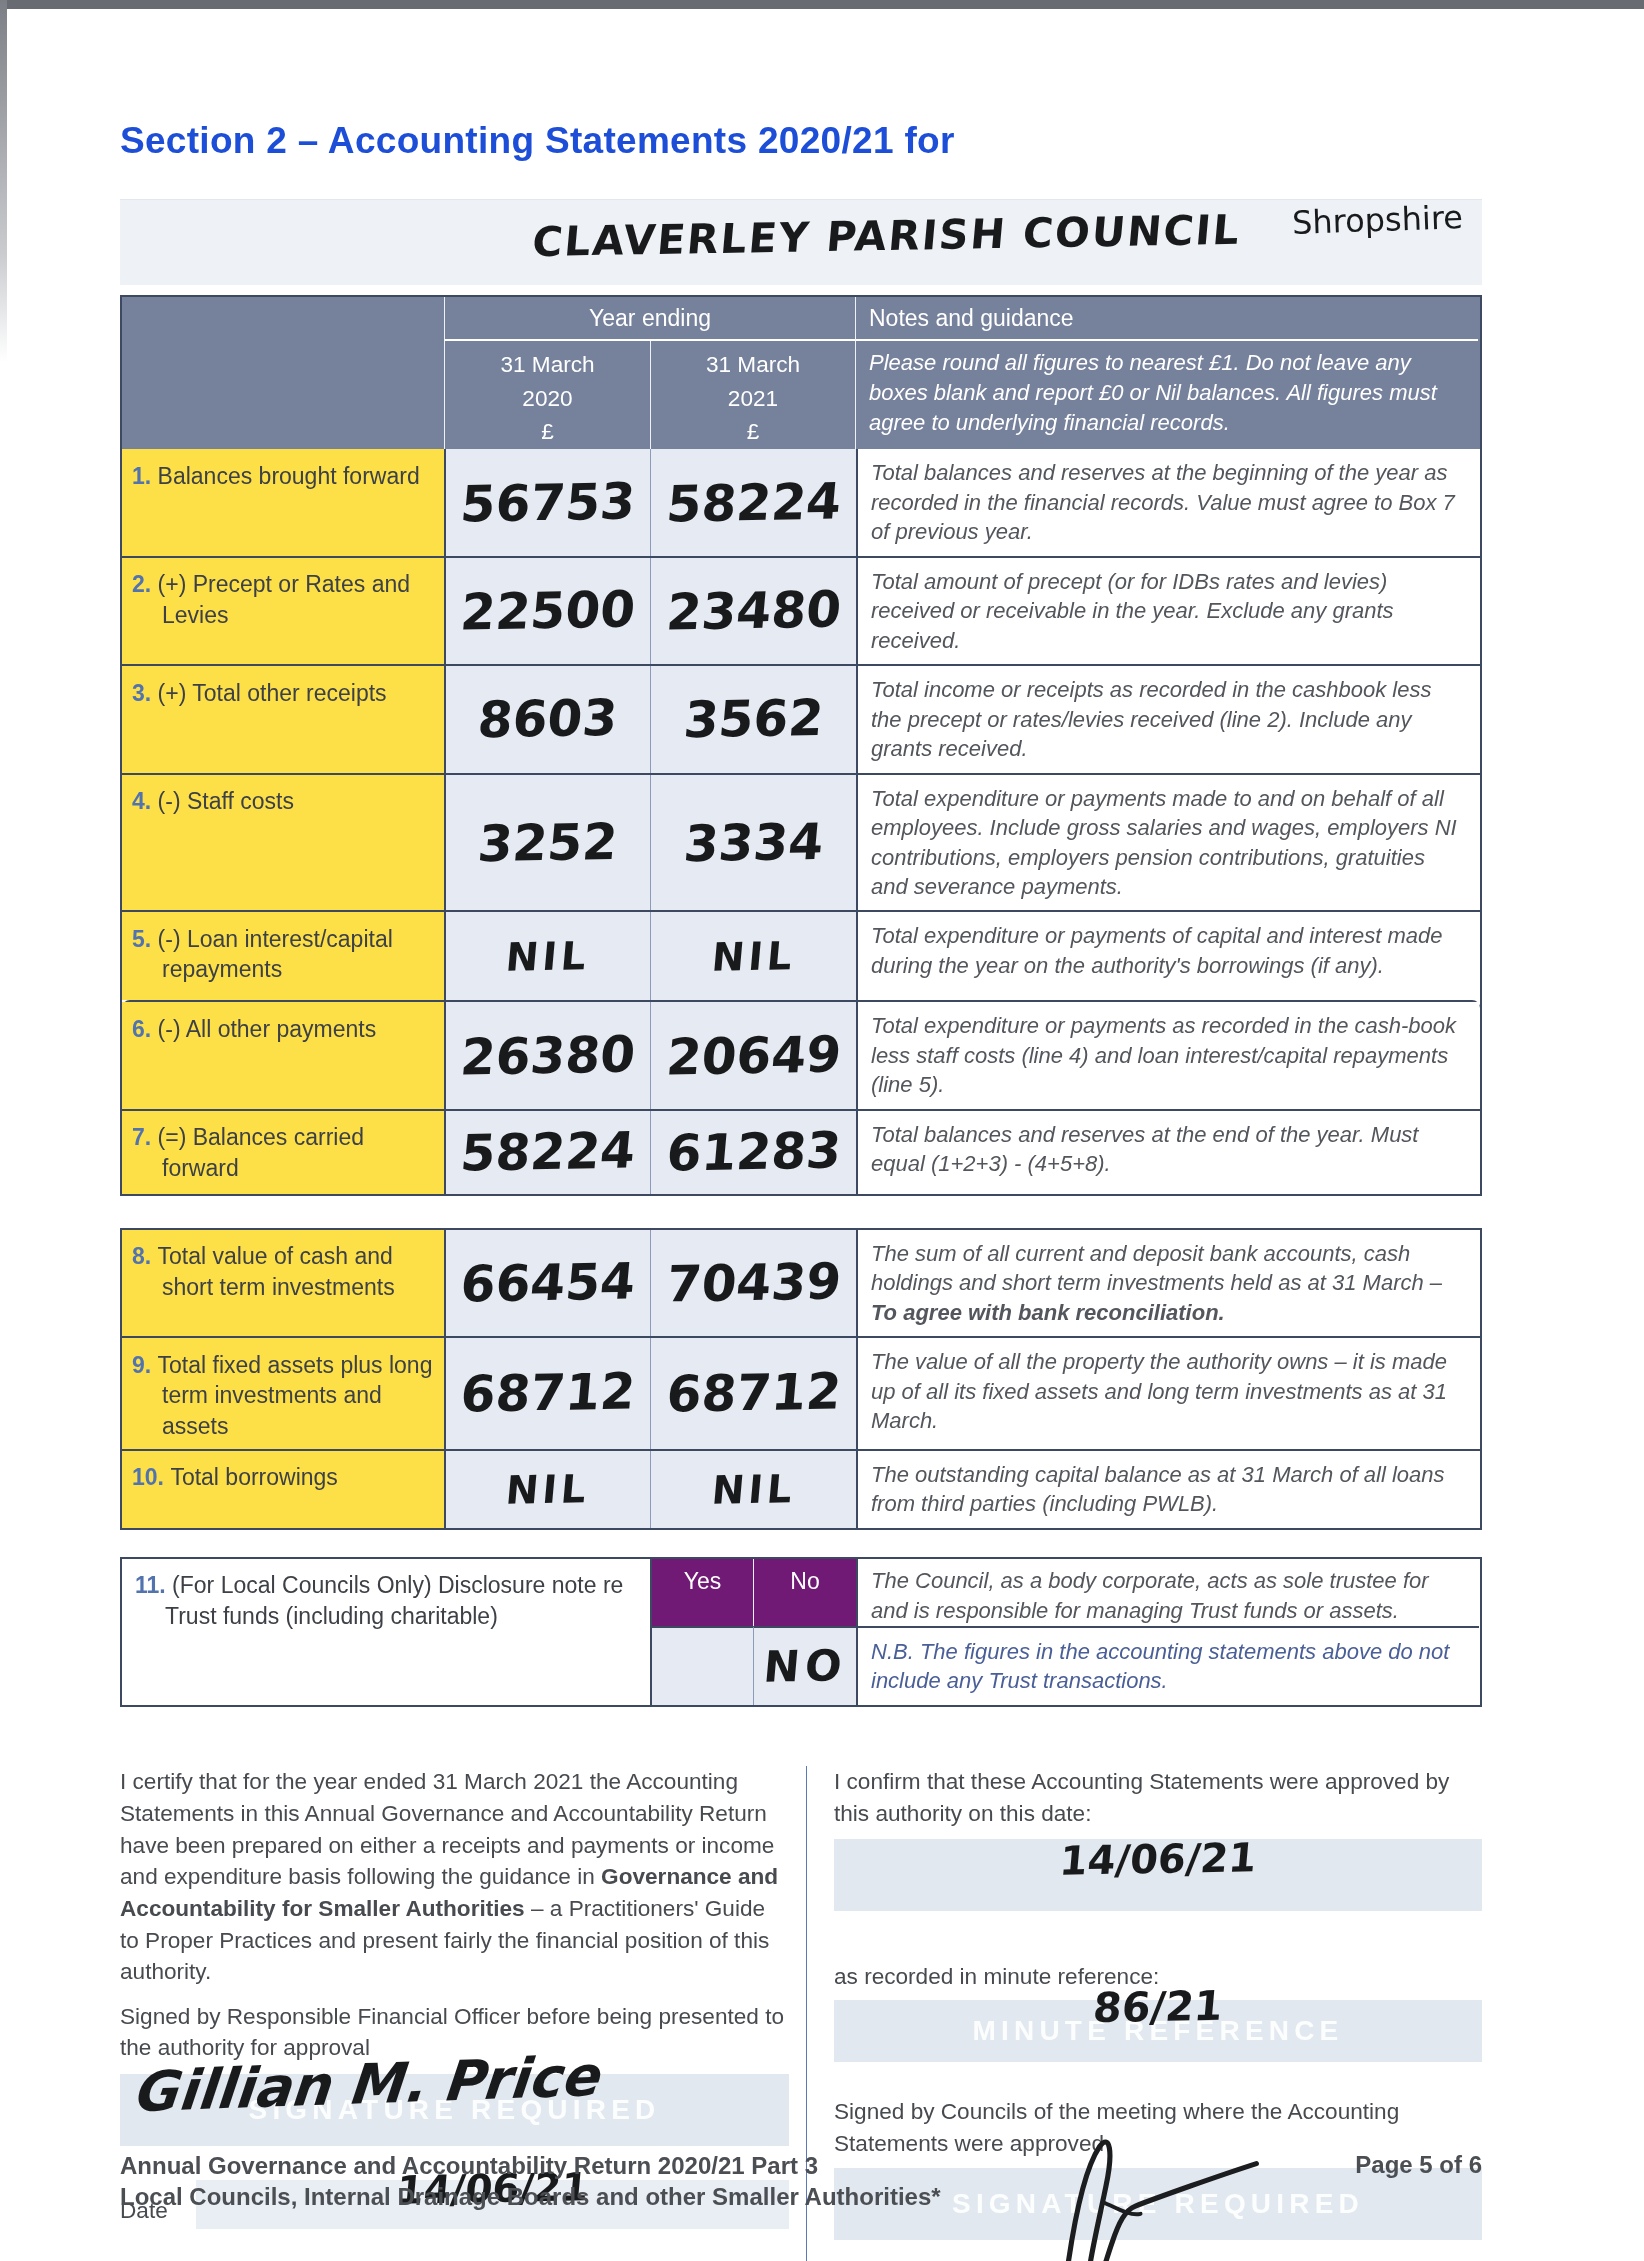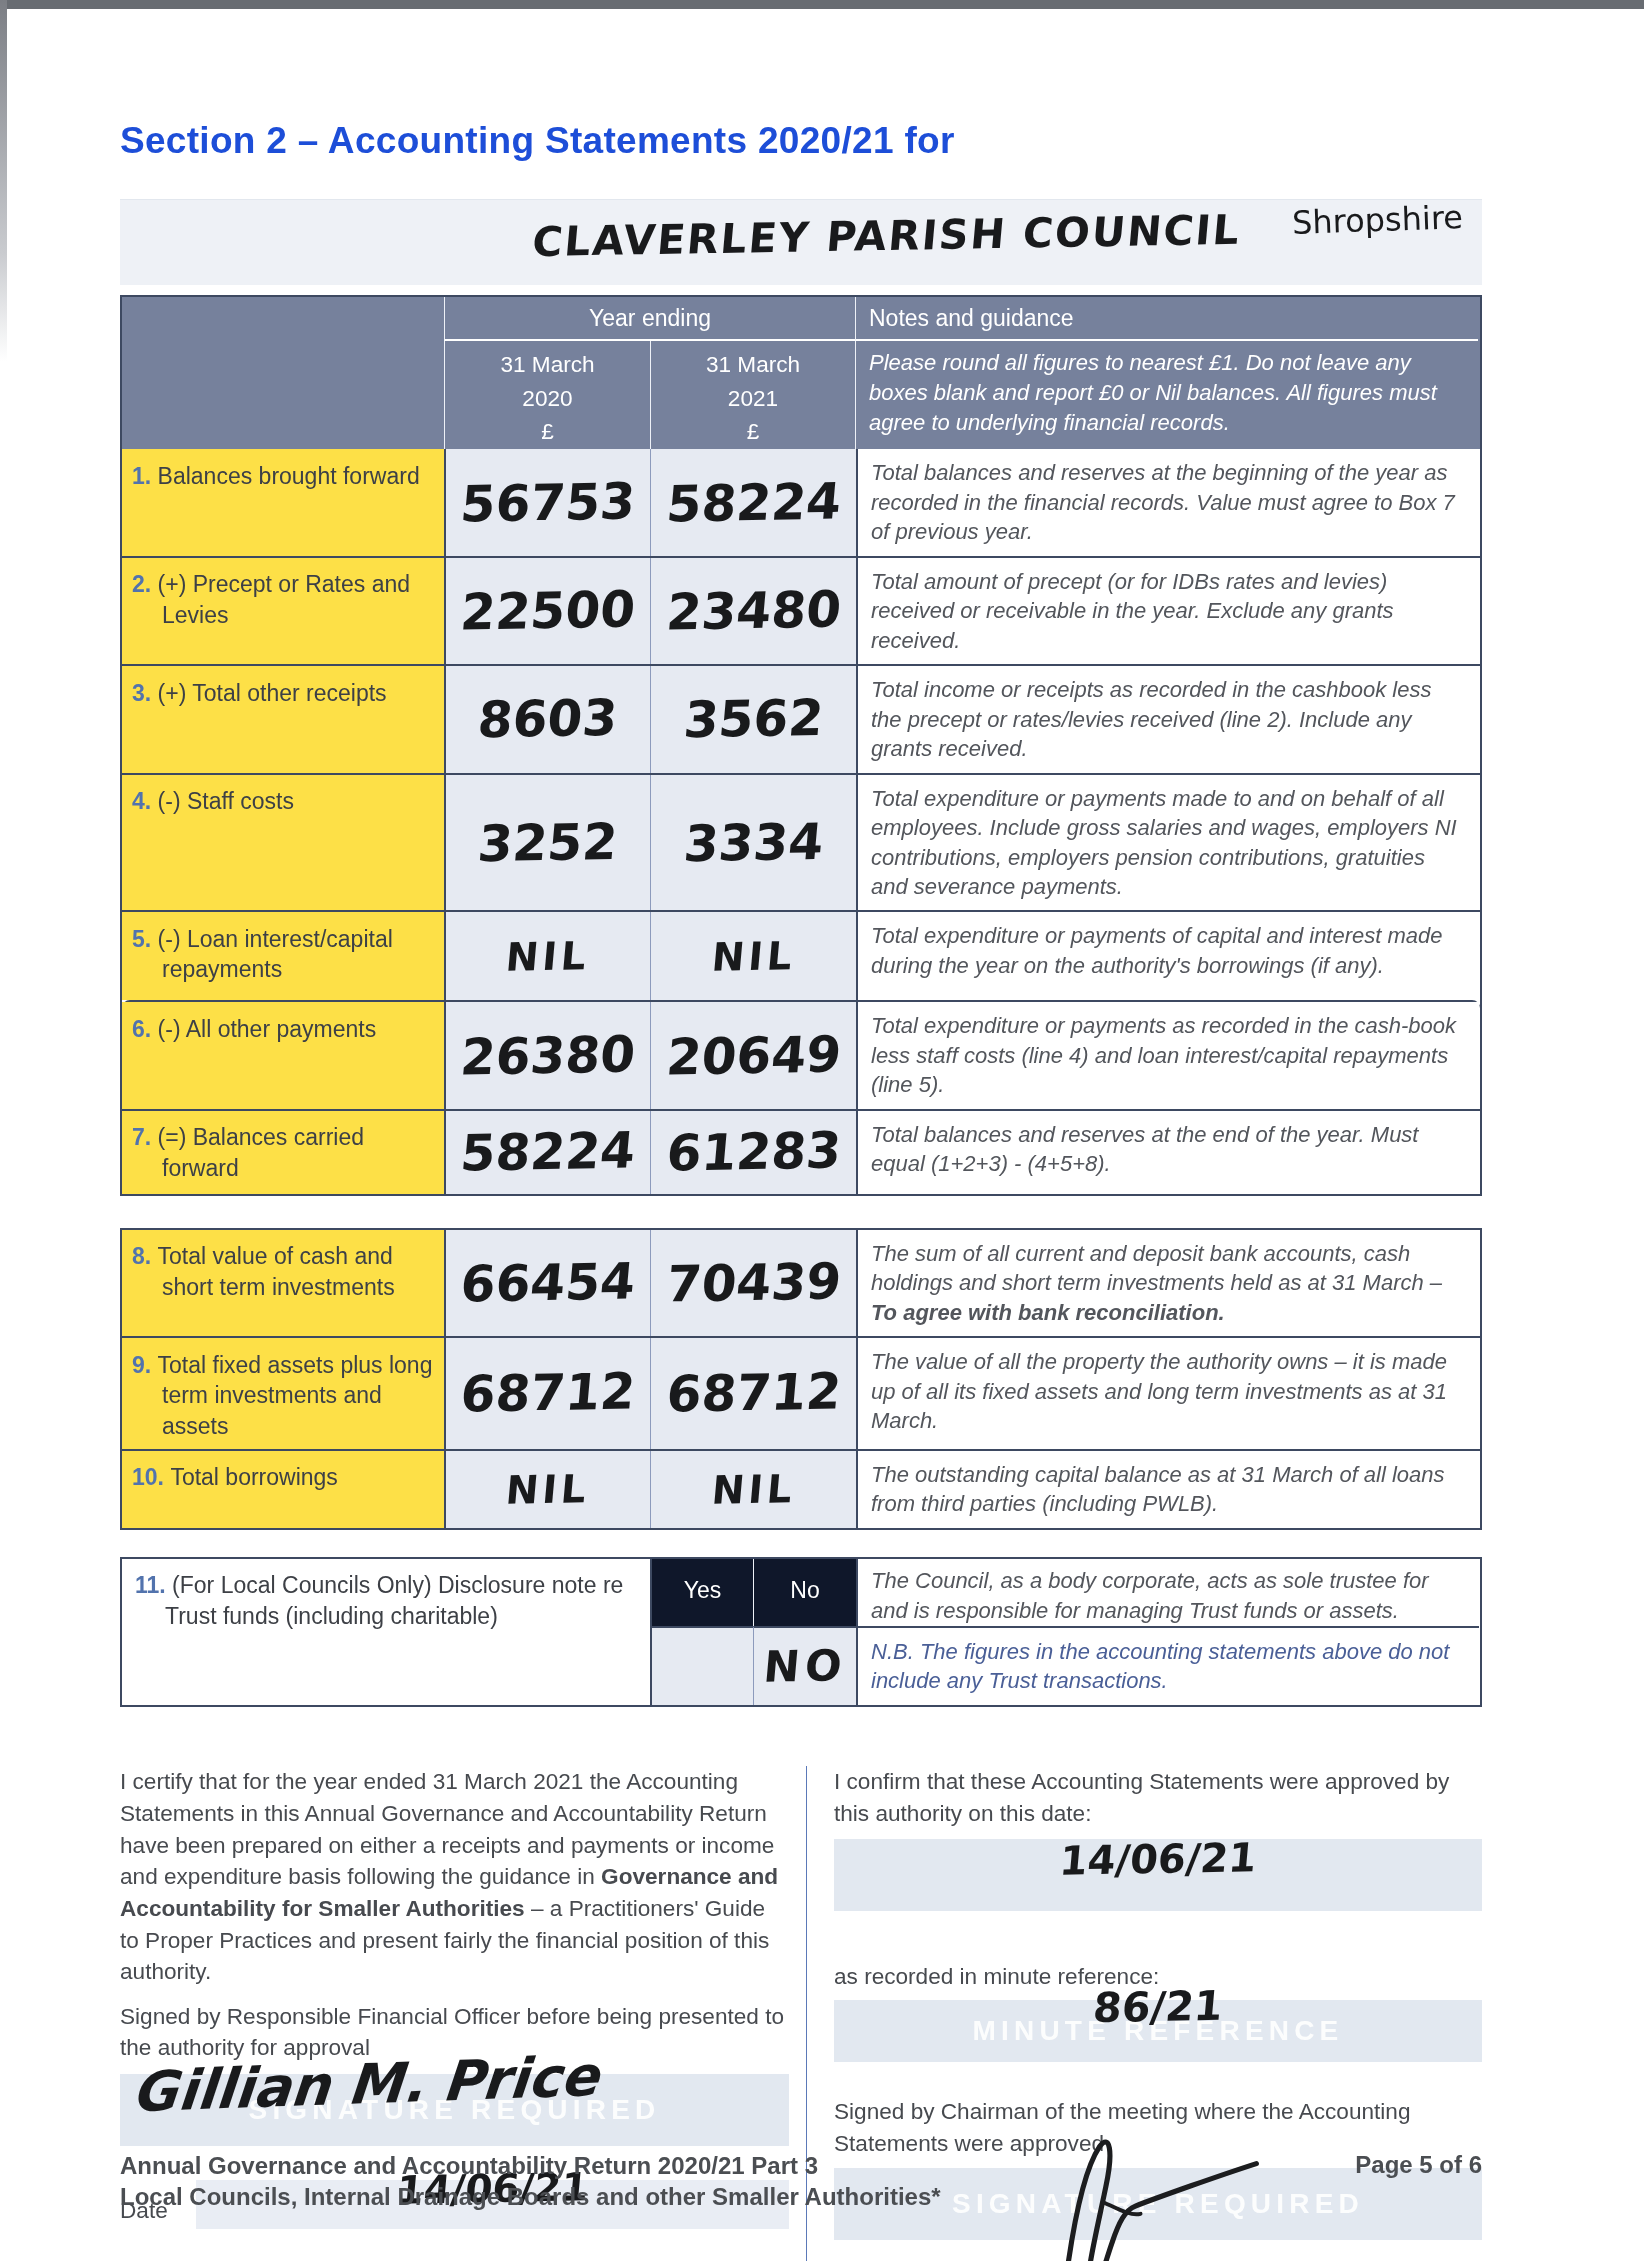--- a/index.html
+++ b/index.html
@@ -59,22 +59,22 @@
   .rh4{min-height:134px;} .rh5{min-height:88px;} .rh6{min-height:95px;border-radius:8px;}
   .rh7{min-height:83px;} .rh8{min-height:94px;} .rh9{min-height:97px;}
   .rh10{min-height:74px;}
   .gapA{margin-top:32px;} .gapB{margin-top:27px;}
 
   
   .trust{display:grid;grid-template-columns:528px 103px 103px 623px;
          grid-template-rows:67px minmax(76px,auto);border:2.6px solid #3d4961;}
   .t-label{grid-column:1;grid-row:1/3;padding:11.6px 9px 7.7px 43px;text-indent:-30px;
            font-size:23px;line-height:1.32;color:#3d4046;}
-  .t-yes,.t-no{background:#0f172a;color:#fff;display:flex;align-items:flex-start;
-               justify-content:center;font-size:23px;padding-top:18px;}
+  .t-yes,.t-no{background:#701a75;color:#fff;display:flex;align-items:flex-start;
+               justify-content:center;font-size:23px;padding-top:9px;}
   .t-yes{grid-column:2;grid-row:1;border-left:2.6px solid #3d4961;}
   .t-no{grid-column:3;grid-row:1;border-left:1.3px solid #eef1f7;}
   .t-note1{grid-column:4;grid-row:1;border-left:2.6px solid #3d4961;font-style:italic;
            color:#53565c;font-size:22px;line-height:1.34;padding:7.7px 13px;}
   .t-ansyes{grid-column:2;grid-row:2;background:#e6eaf2;border-left:2.6px solid #3d4961;
             border-top:2.6px solid #3d4961;}
   .t-ansno{grid-column:3;grid-row:2;background:#e6eaf2;border-left:1.9px solid #8c9abc;
            border-top:2.6px solid #3d4961;display:flex;align-items:center;justify-content:center;}
   .t-note2{grid-column:4;grid-row:2;border-left:2.6px solid #3d4961;border-top:2.6px solid #3d4961;
            font-style:italic;color:#4a5f97;font-size:22px;line-height:1.36;padding:9px 13px;}
@@ -286,21 +286,21 @@
     <div class="cert-right">
       <p class="cert-text" style="margin-bottom:0;">I confirm that these Accounting Statements were approved by this authority on this date:</p>
       <div class="band band-approve">
         <span class="hand">14/06/21</span>
       </div>
       <p class="cert-text sp1" style="margin-bottom:0;">as recorded in minute reference:</p>
       <div class="band band-minute">
         <div class="watermark">MINUTE REFERENCE</div>
         <span class="hand">86/21</span>
       </div>
-      <p class="cert-text sp2" style="margin-bottom:0;">Signed by Chairman of the meeting where the Accounting Statements were approved</p>
+      <p class="cert-text sp2" style="margin-bottom:0;">Signed by Councils of the meeting where the Accounting Statements were approved</p>
       <div class="band band-chair">
         <div class="watermark">SIGNATURE REQUIRED</div>
         <svg class="chair-sig" width="258" height="193" viewBox="0 0 400 300">
           <path d="M60 240 C 72 150, 88 70, 112 34 C 128 12, 134 40, 122 96 C 108 164, 88 244, 96 262 C 104 278, 120 216, 132 182 C 142 152, 152 132, 168 126 C 204 112, 300 78, 356 60" fill="none" stroke="#1c1d1f" stroke-width="8" stroke-linecap="round"></path>
           <path d="M118 120 C 140 130, 160 142, 176 138" fill="none" stroke="#1c1d1f" stroke-width="6" stroke-linecap="round"></path>
         </svg>
       </div>
     </div>
   </div>
 </div>

